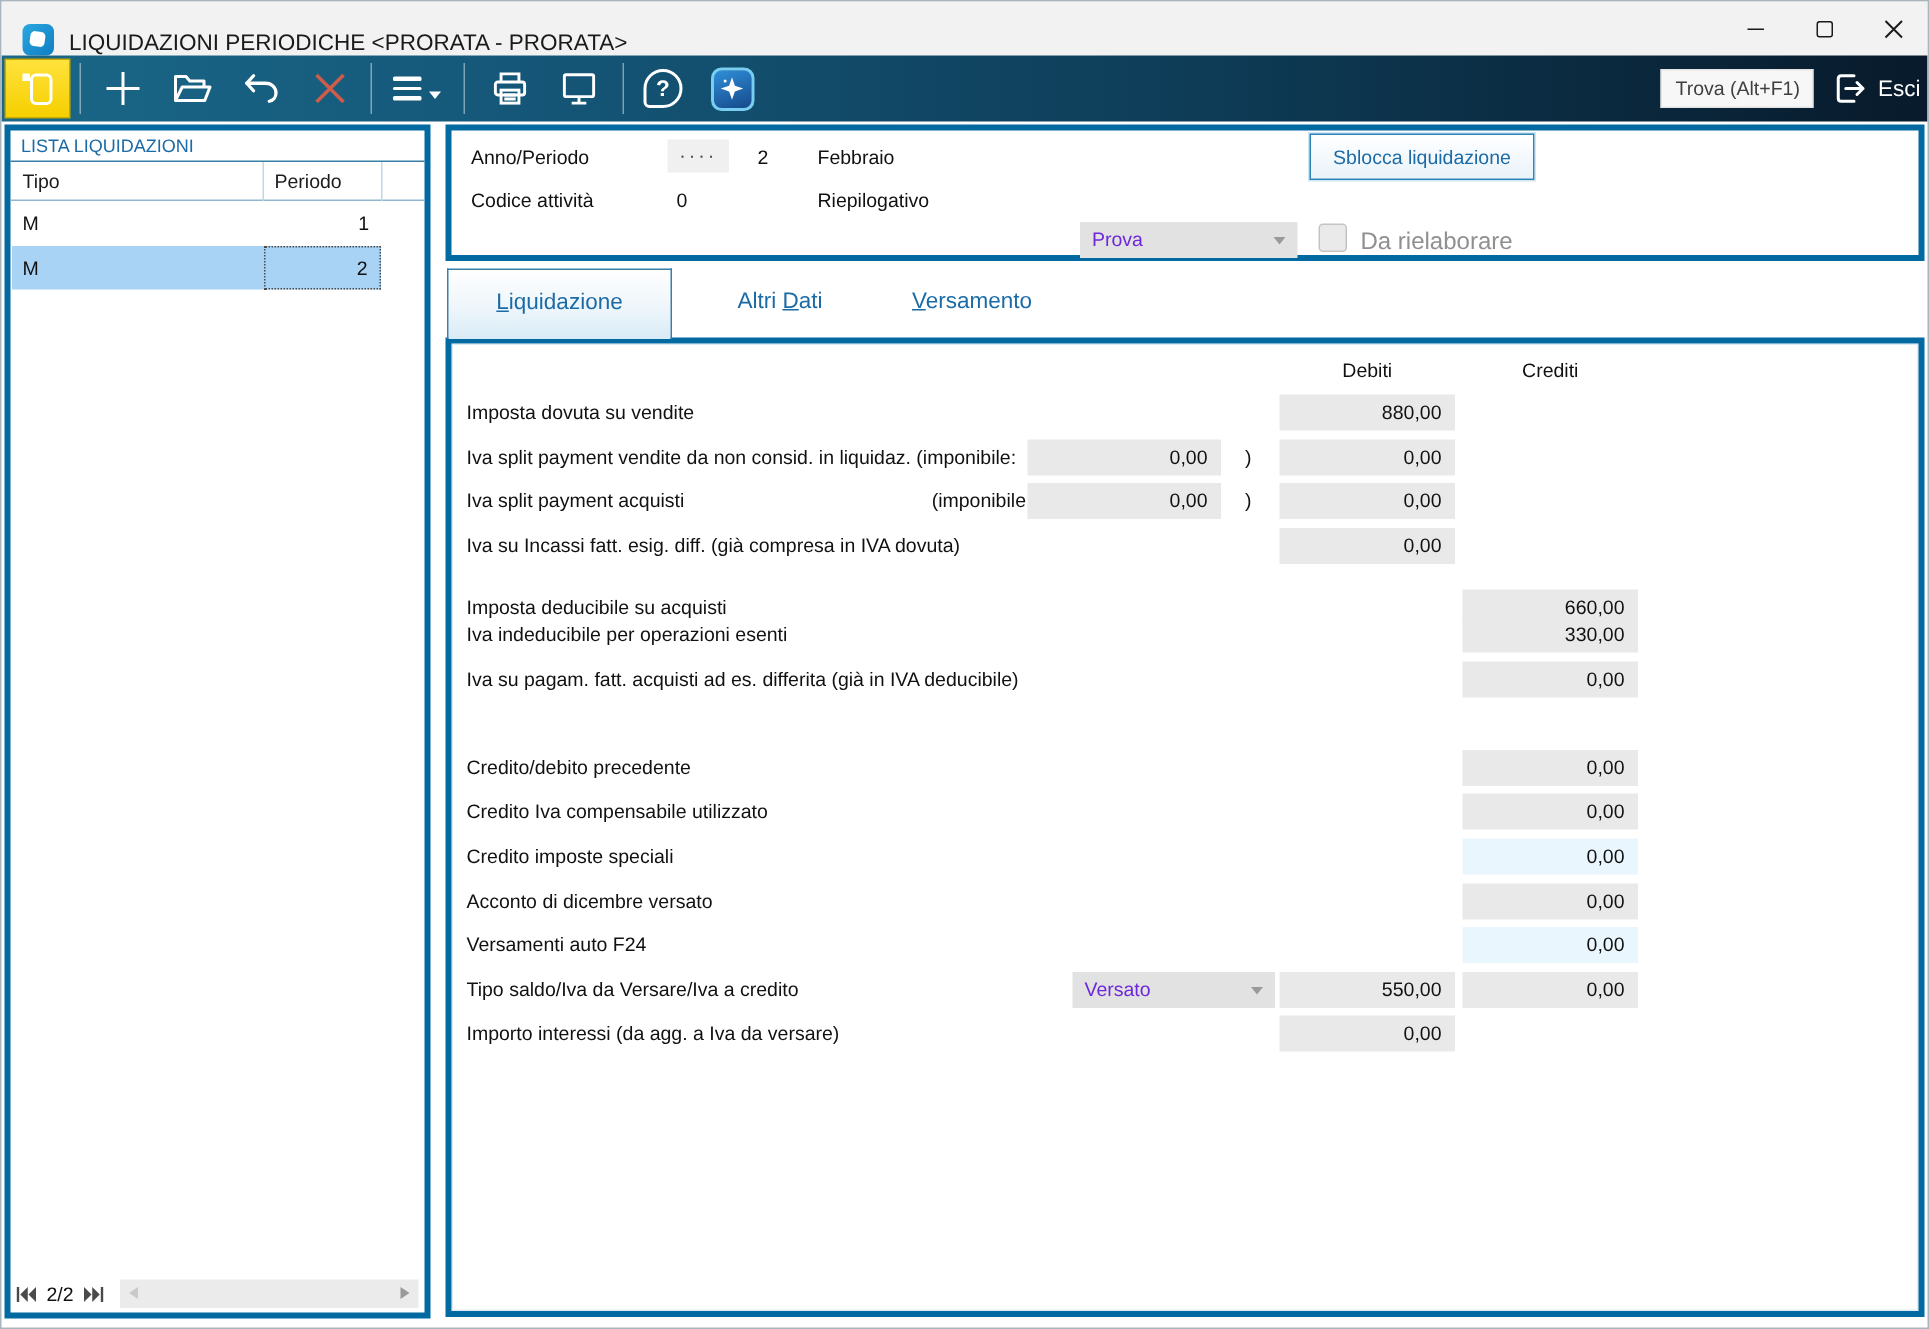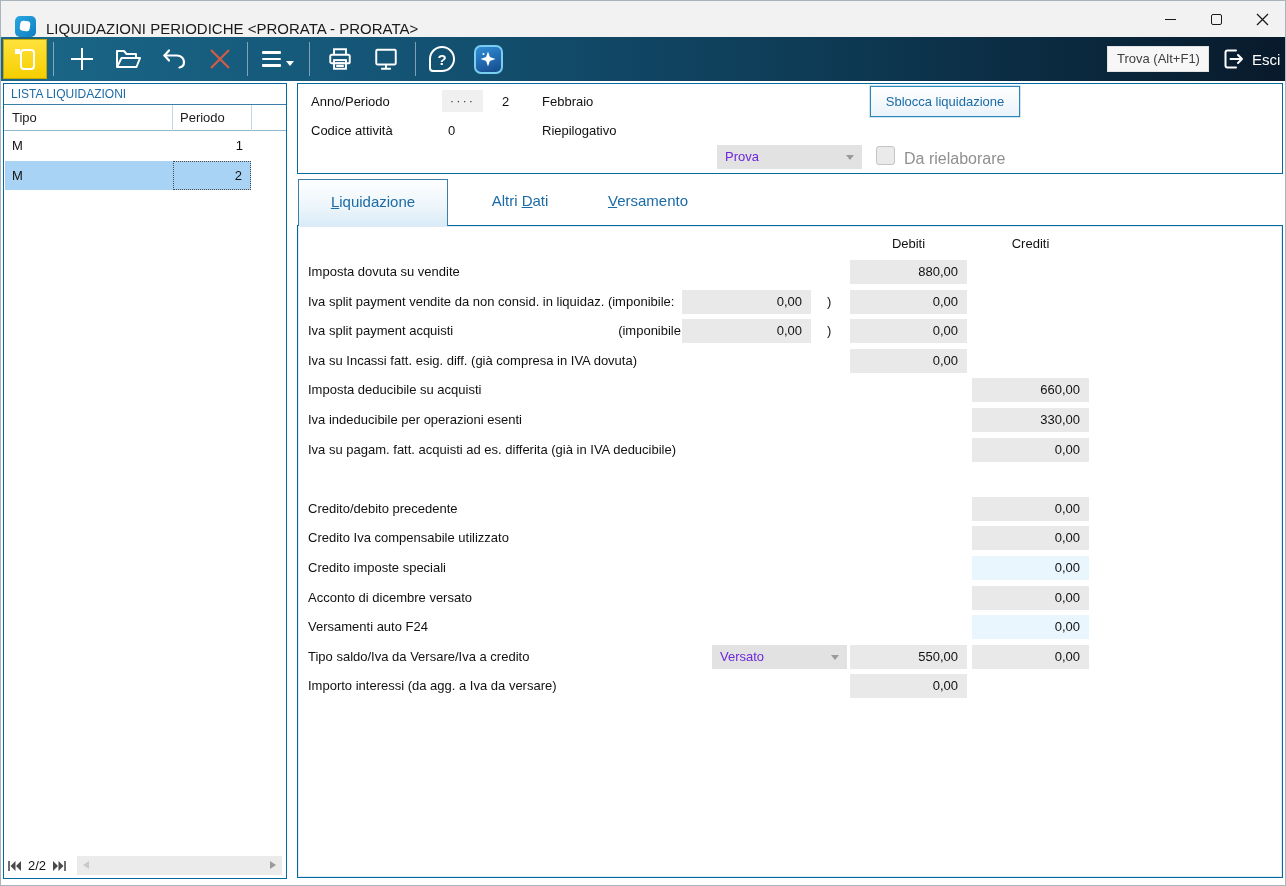--- a/index.html
+++ b/index.html
@@ -40,21 +40,21 @@
   .spark-badge{width:29px;height:29px;border-radius:7px;border:2px solid #79cdf0;
                background:linear-gradient(160deg,#2f8fd8 0%,#16498b 100%);
                display:flex;align-items:center;justify-content:center;}
   .trova{position:absolute;left:1106px;top:9px;width:102px;height:26px;background:#f7f7f7;
          border:1px solid #e3e3e3;color:#3f3f3f;font-size:13px;line-height:24px;padding-left:9px;cursor:text;}
   .esci{position:absolute;left:1214px;top:6px;height:32px;display:flex;align-items:center;gap:7px;
         background:transparent;border:none;color:#fff;font-size:15px;cursor:pointer;
         font-family:"Liberation Sans",sans-serif;}
 
   
-  .panelborder{border:1px solid #0369a1;background:#fff;position:absolute;}
+  .panelborder{border:4px solid #0369a1;background:#fff;position:absolute;}
   .sidebar{left:2px;top:82px;width:284px;height:796px;}
   .sb-title{height:21px;line-height:21px;padding-left:7px;font-size:12px;color:#1b6ba6;
             border-bottom:1px solid #3b7ea8;}
   .sb-cols{position:relative;height:26px;border-bottom:1px solid #8fb7d2;font-size:13px;color:#1c1c1c;}
   .sb-col-tipo{position:absolute;left:8px;top:5px;}
   .sb-col-periodo{position:absolute;left:176px;top:5px;}
   .sb-colline{position:absolute;top:0;width:1px;height:26px;background:#c2d6e4;}
   .sb-row{position:relative;height:30px;font-size:13px;color:#111;cursor:default;}
   .sb-row .sel{position:absolute;left:1px;top:0;height:29px;width:246px;background:#a8d3f4;}
   .sb-tipo{position:absolute;left:8px;top:7px;}
@@ -297,21 +297,21 @@
           <span class="g-label">Iva split payment acquisti</span>
           <span class="g-midlabel">(imponibile</span>
           <span class="g-field" style="left: 384px; width: 129px;">0,00</span>
           <span class="g-paren">)</span>
           <span class="g-field" style="left: 552px; width: 117px;">0,00</span>
         </div>
         <div class="g-row" style="top: 123px;">
           <span class="g-label">Iva su Incassi fatt. esig. diff. (già compresa in IVA dovuta)</span>
           <span class="g-field" style="left: 552px; width: 117px;">0,00</span>
         </div>
-        <div class="g-row" style="top: 152px;">
+        <div class="g-row" style="top: 164px;">
           <span class="g-label">Imposta deducibile su acquisti</span>
           <span class="g-field" style="left: 674px; width: 117px;">660,00</span>
         </div>
         <div class="g-row" style="top: 182px;">
           <span class="g-label">Iva indeducibile per operazioni esenti</span>
           <span class="g-field" style="left: 674px; width: 117px;">330,00</span>
         </div>
         <div class="g-row" style="top: 212px;">
           <span class="g-label">Iva su pagam. fatt. acquisti ad es. differita (già in IVA deducibile)</span>
           <span class="g-field" style="left: 674px; width: 117px;">0,00</span>

